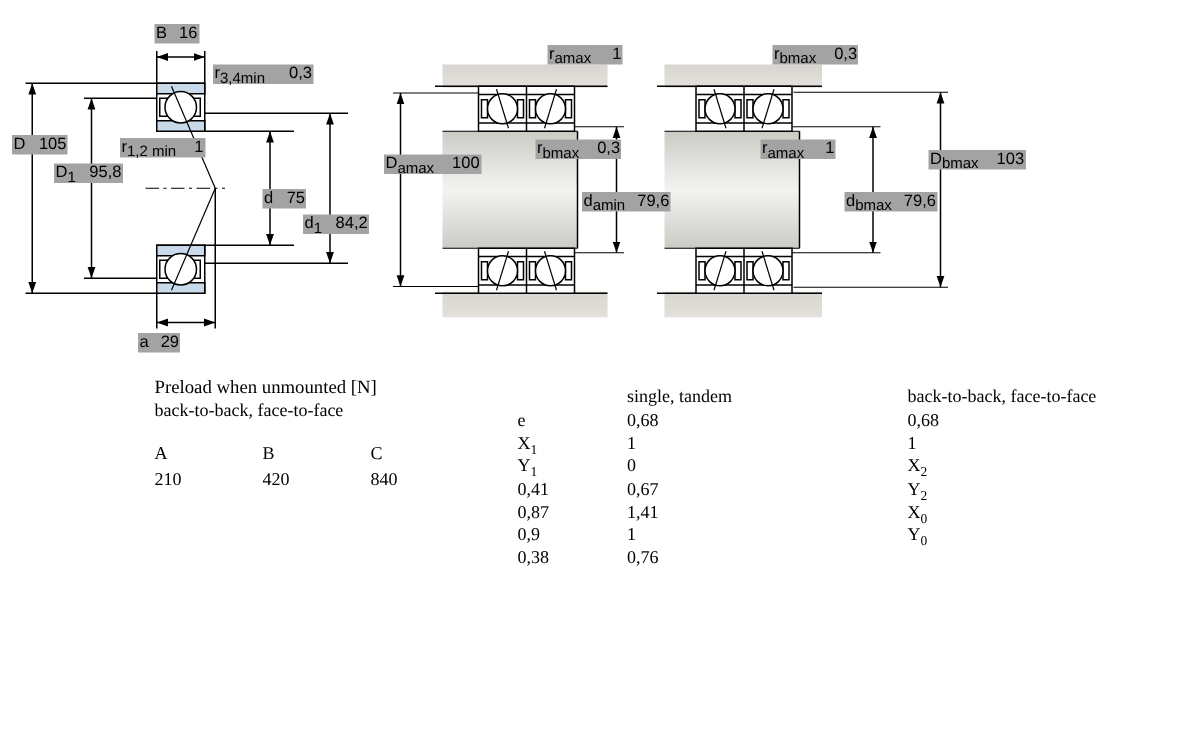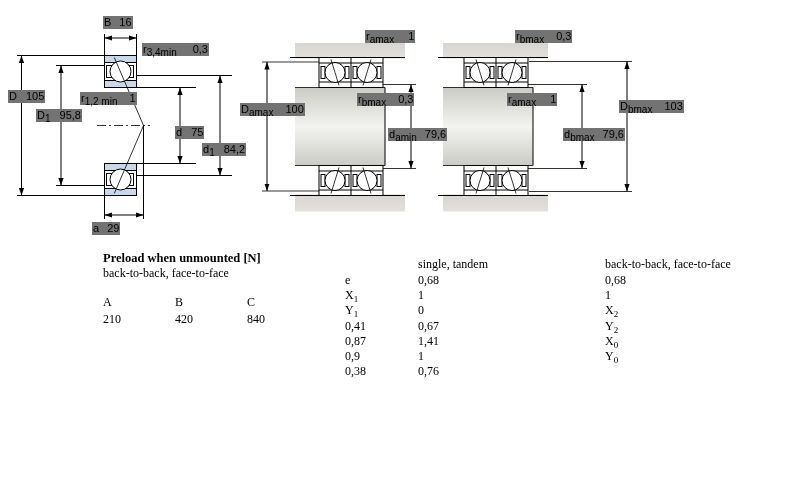--- a/index.html
+++ b/index.html
@@ -1,24 +1,24 @@
 <!DOCTYPE html>
 <html><head>
 <meta charset="utf-8">
 <style>
   html,body{margin:0;padding:0;background:#fff;}
   #stage{position:relative;width:800px;height:500px;background:#fff;overflow:hidden;
          font-family:"Liberation Sans",sans-serif;color:#000;}
   #fig-svg{position:absolute;left:0;top:0;}
-  .dim{position:absolute;font-size:11px;line-height:1.15;white-space:nowrap;background:#737373;padding:0 1px;}
+  .dim{position:absolute;font-size:11px;line-height:1.15;white-space:nowrap;background:#a3a3a3;padding:0 1px;}
   .dim sub{font-size:10px;line-height:0;}
   .dim .v{margin-left:9px;}
   .g12 .v{margin-left:12px;} .g14 .v{margin-left:14px;} .g16 .v{margin-left:16px;} .g8 .v{margin-left:8px;}
   .tbl{position:absolute;font-family:"Liberation Serif",serif;font-size:12px;}
-  .tbl .title{font-weight:bold;font-size:12.5px;}
+  .tbl .title{font-weight:normal;font-size:12.5px;}
   .preload-grid{display:grid;grid-template-columns:72px 72px 72px;row-gap:2px;margin-top:14px;}
   .factors-grid{display:grid;grid-template-columns:73px 187px 170px;margin-top:7px;}
   .factors-grid div{height:15.2px;line-height:15.2px;}
   .factors-grid .hdr{height:17px;line-height:17px;font-family:Liberation Serif, serif;}
   .rowlbl sub{font-size:9px;}
 </style>
 </head>
 <body>
 
 <div id="stage">
@@ -145,21 +145,21 @@
   <div class="dim g16" style="left:142px;top:43px;"><span>r</span><sub>3,4min</sub><span class="v">0,3</span></div>
   <div class="dim" style="left:8px;top:90px;"><span>D</span><sub></sub><span class="v">105</span></div>
   <div class="dim" style="left:36px;top:109px;"><span>D</span><sub>1</sub><span class="v">95,8</span></div>
   <div class="dim g12" style="left:80px;top:92px;"><span>r</span><sub>1,2 min</sub><span class="v">1</span></div>
   <div class="dim" style="left:175px;top:126px;"><span>d</span><sub></sub><span class="v">75</span></div>
   <div class="dim" style="left:202px;top:143px;"><span>d</span><sub>1</sub><span class="v">84,2</span></div>
   <div class="dim g8" style="left:92px;top:222px;"><span>a</span><sub></sub><span class="v">29</span></div>
 
   <div class="dim g14" style="left:365px;top:30px;"><span>r</span><sub>amax</sub><span class="v">1</span></div>
   <div class="dim g12" style="left:357px;top:93px;"><span>r</span><sub>bmax</sub><span class="v">0,3</span></div>
-  <div class="dim g12" style="left:240px;top:103px;"><span>D</span><sub>amax</sub><span class="v">100</span></div>
+  <div class="dim g12" style="left:256px;top:103px;"><span>D</span><sub>amax</sub><span class="v">100</span></div>
   <div class="dim g8" style="left:388px;top:128px;"><span>d</span><sub>amin</sub><span class="v">79,6</span></div>
 
   <div class="dim g12" style="left:515px;top:30px;"><span>r</span><sub>bmax</sub><span class="v">0,3</span></div>
   <div class="dim g14" style="left:507px;top:93px;"><span>r</span><sub>amax</sub><span class="v">1</span></div>
   <div class="dim g8" style="left:563px;top:128px;"><span>d</span><sub>bmax</sub><span class="v">79,6</span></div>
   <div class="dim g12" style="left:572px;top:100px;margin-left:47px;"><span>D</span><sub>bmax</sub><span class="v">103</span></div>
 
   <div class="tbl" style="left:103px;top:251px;">
     <div class="title">Preload when unmounted [N]</div>
     <div>back-to-back, face-to-face</div>

